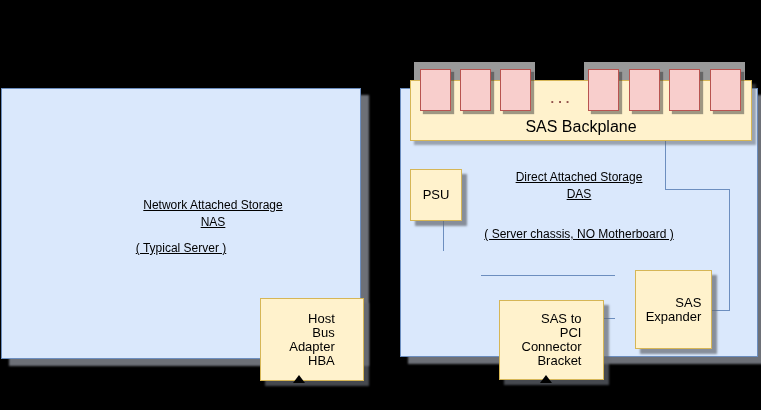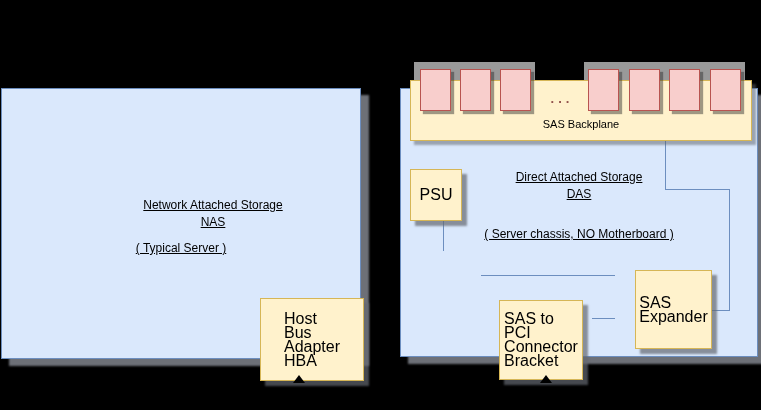--- a/index.html
+++ b/index.html
@@ -24,32 +24,32 @@
   #nas-note{left:1px;top:240px;width:360px;}
   #das-title{left:400px;top:169px;width:358px;}
   #das-note{left:400px;top:226px;width:358px;}
 
   .ybox{
     position:absolute;background:var(--box-fill,#fff2cc);
     border:1px solid var(--box-stroke,#d6b656);box-sizing:border-box;
     display:flex;align-items:center;justify-content:center;
     box-shadow:5px 5px 2px rgba(100,104,112,0.7);z-index:4;
   }
-  .box-label{white-space:pre-line;text-align:left;font-size:16px;line-height:14px;}
+  .box-label{white-space:pre-line;text-align:right;font-size:13px;line-height:14px;}
   #hba-box{left:260px;top:298px;width:104px;height:83px;}
   #psu-box{left:410px;top:169px;width:52px;height:52px;}
   #jbod-box{left:429px;top:251px;width:52px;height:49px;}
-  #bracket-box{left:499px;top:300px;width:84px;height:80px;}
+  #bracket-box{left:499px;top:300px;width:105px;height:80px;}
   #expander-box{left:615px;top:270px;width:77px;height:79px;margin-left:20px;}
 
   #backplane{
     left:410px;top:80px;width:342px;height:61px;display:block;z-index:2;
     box-shadow:4px 4px 2px rgba(90,94,102,0.5);
   }
-  #backplane-label{position:absolute;left:0;right:0;top:37px;text-align:center;font-size:11px;}
+  #backplane-label{position:absolute;left:0;right:0;top:37px;text-align:center;font-size:16px;}
   #backplane-ellipsis{
     position:absolute;left:545px;top:92px;width:34px;text-align:center;
     font-size:13px;line-height:13px;font-weight:bold;letter-spacing:4px;
     color:#91514c;z-index:3;
   }
 
   .strip{position:absolute;top:62px;height:18px;background:var(--connector-gray,#999);z-index:1;}
   #strip-left{left:414px;width:121px;}
   #strip-right{left:584px;width:161px;}
 

